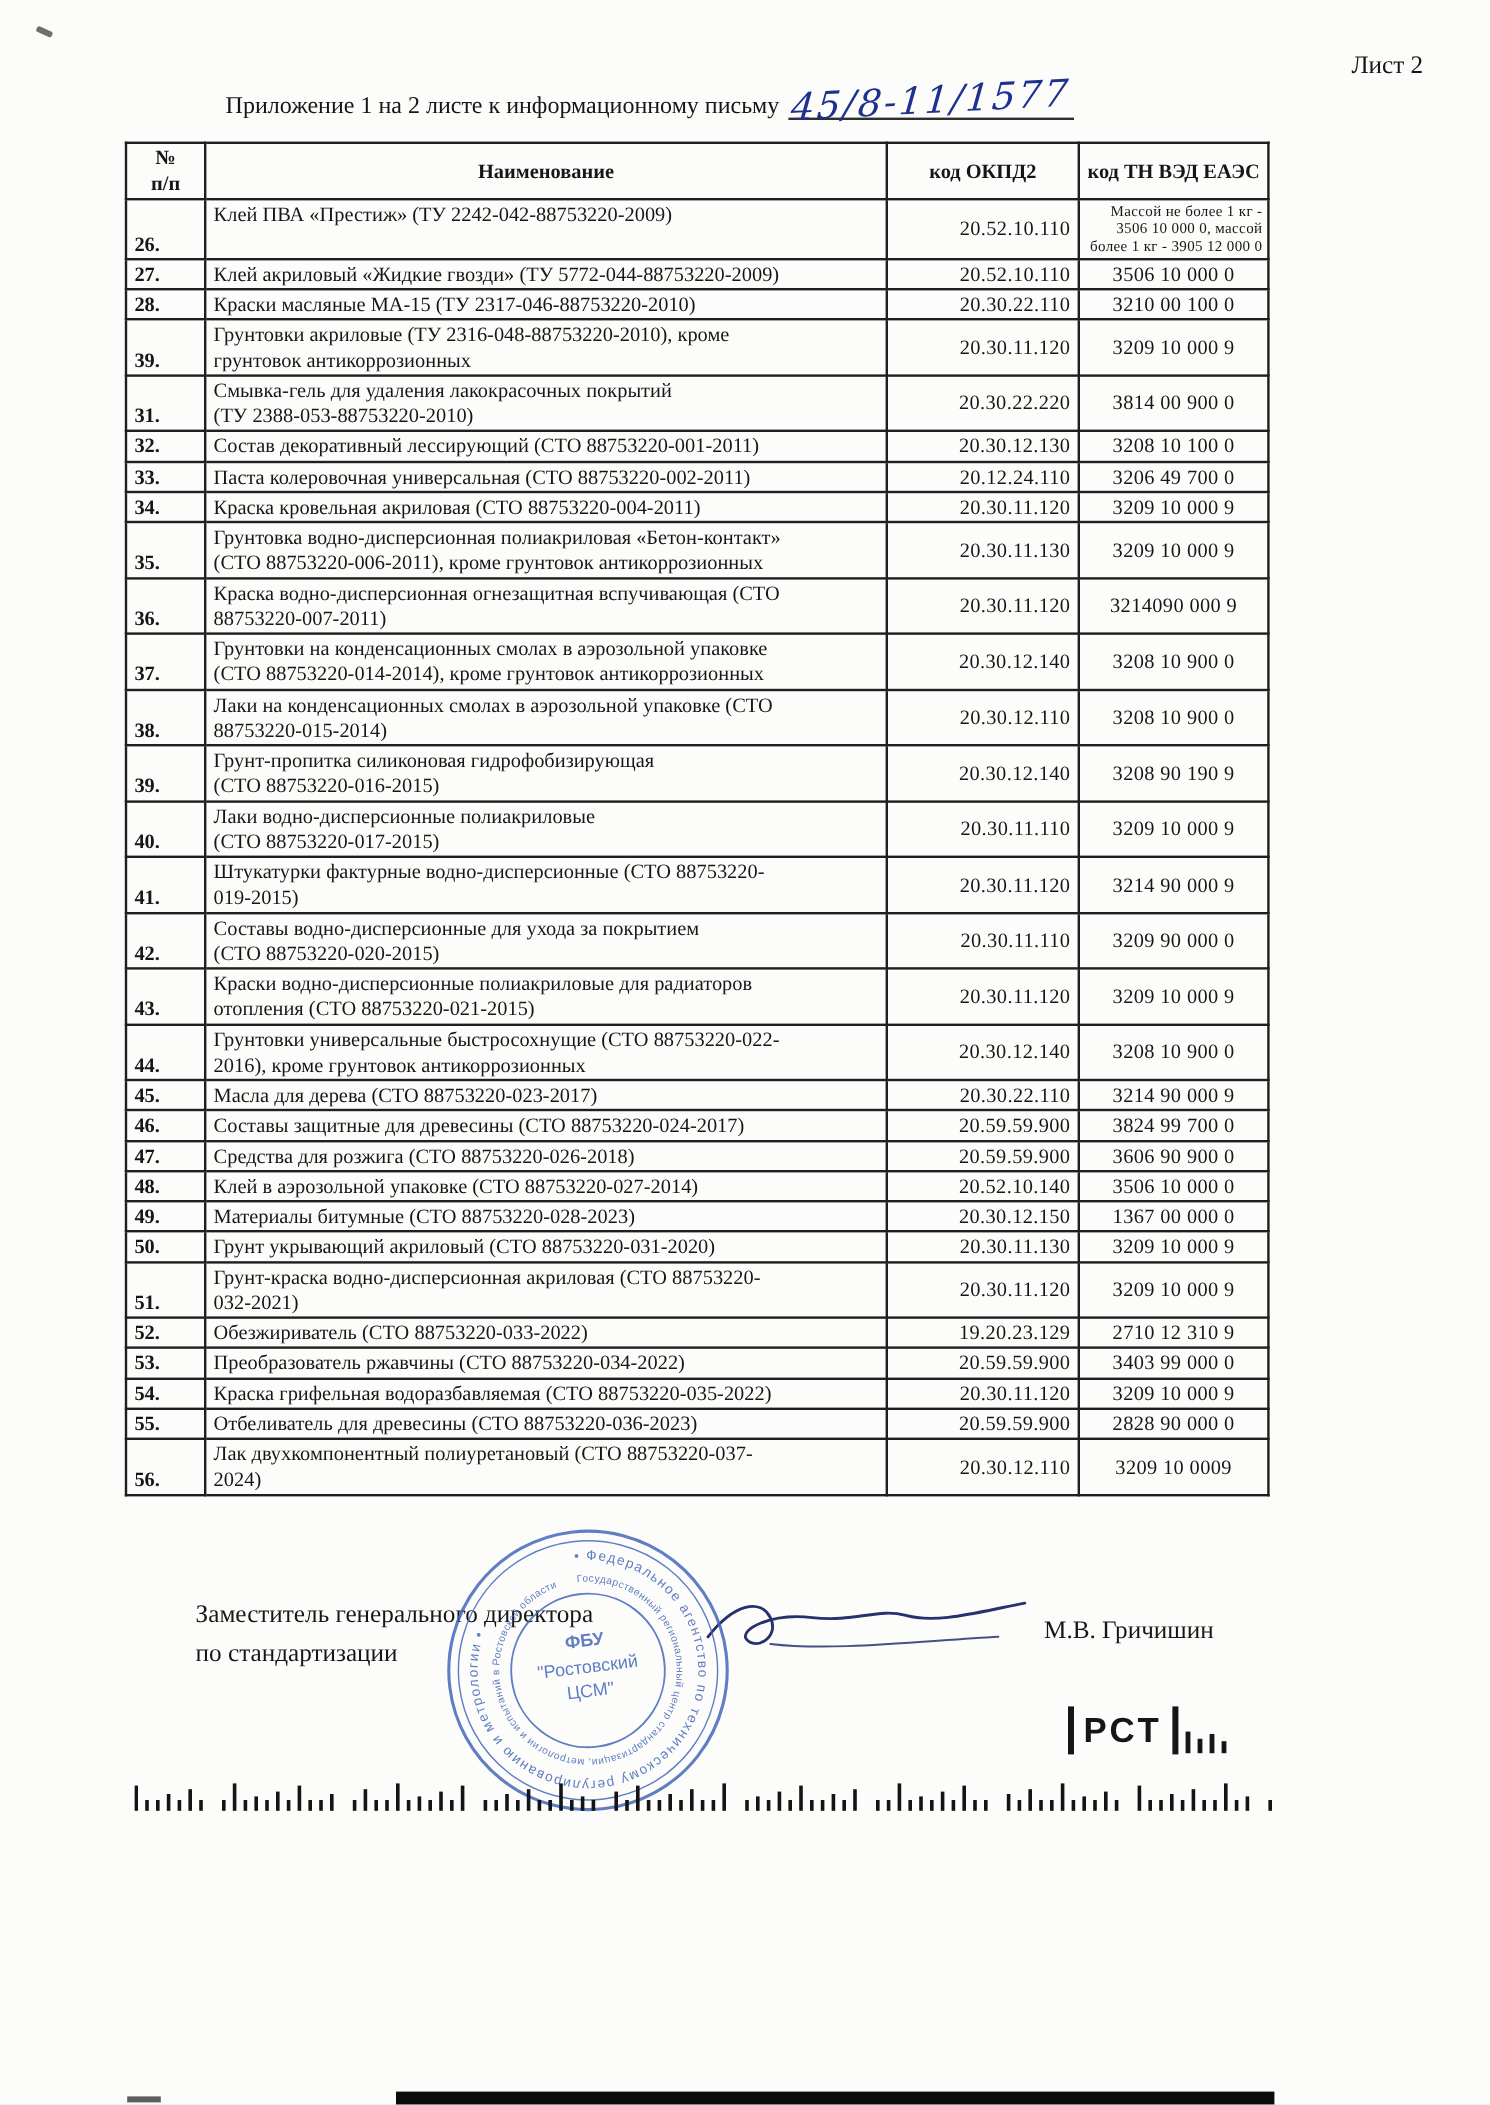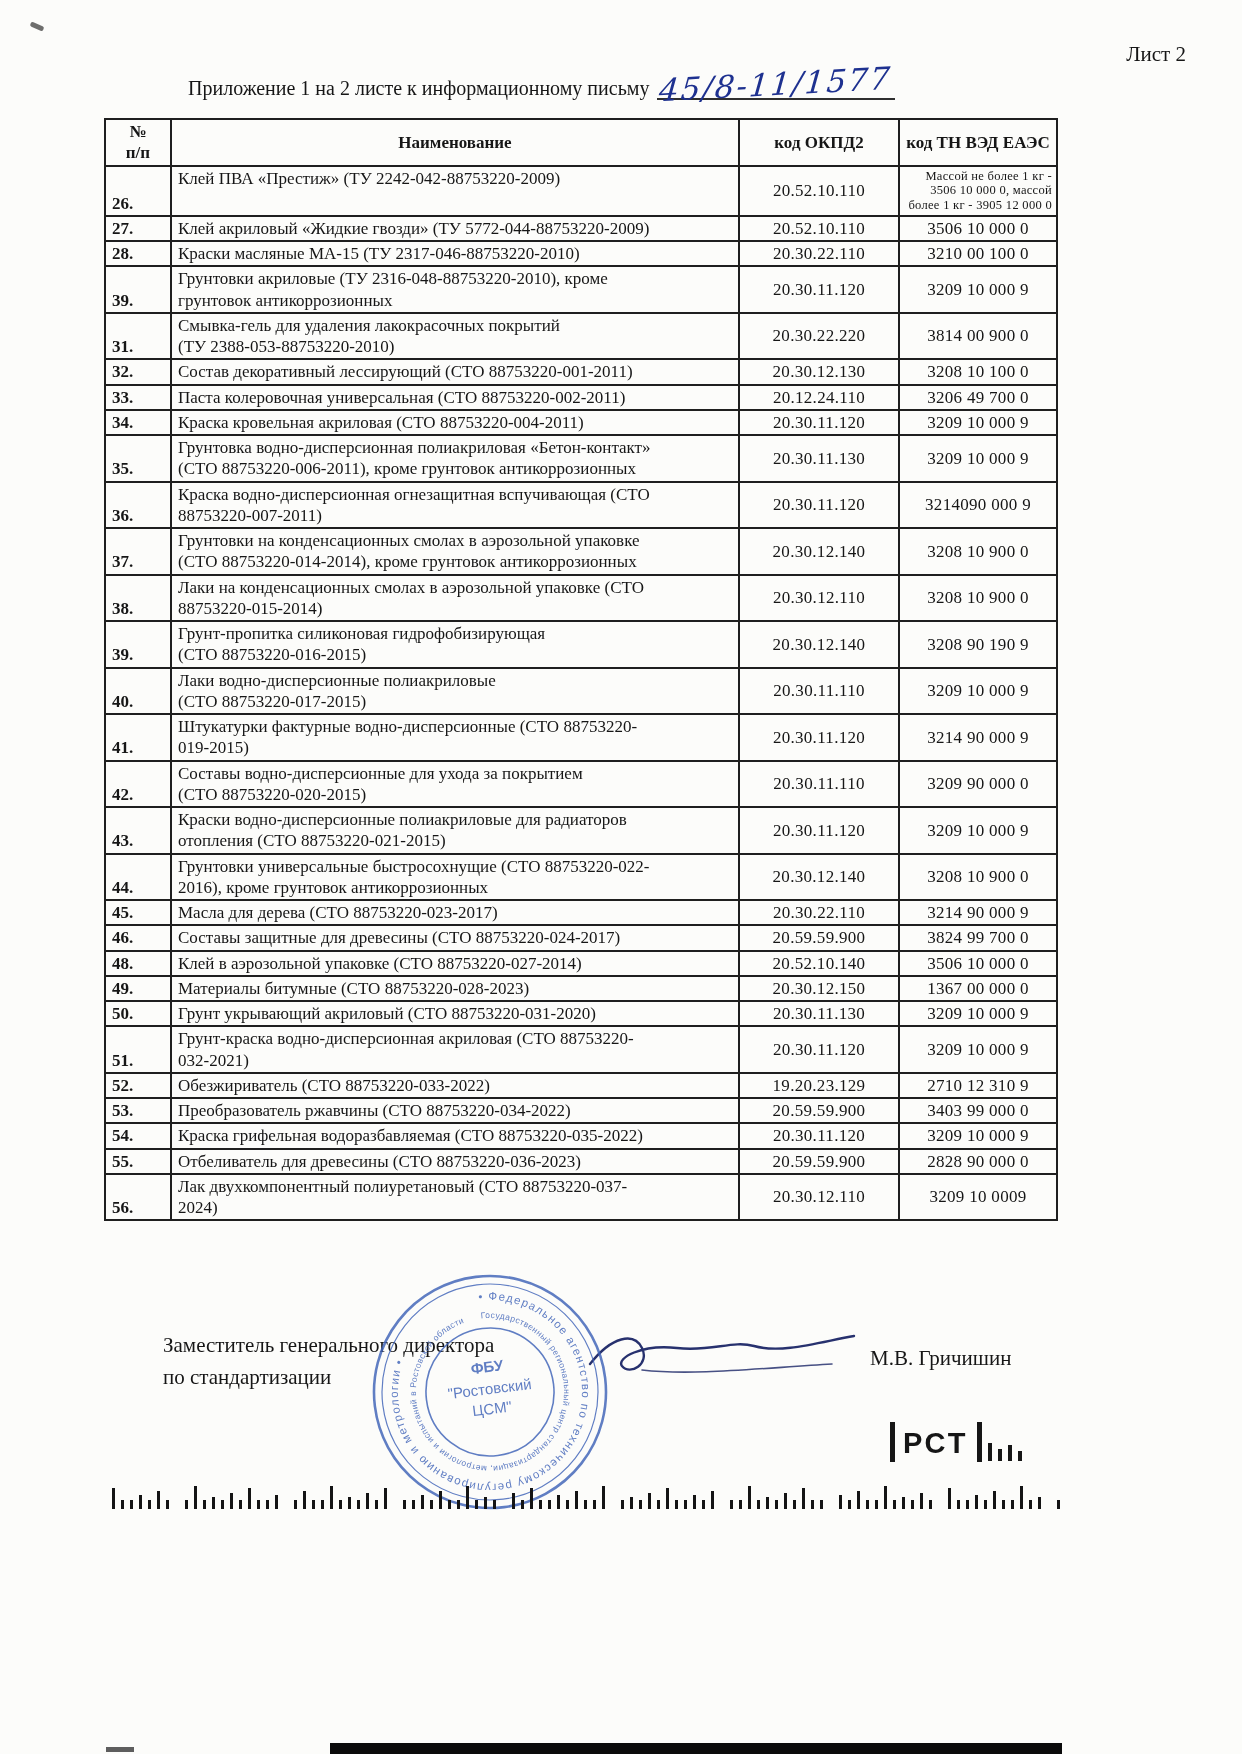--- a/index.html
+++ b/index.html
@@ -27,21 +27,21 @@
   table.products th,table.products td{
     border:2px solid #1f1f1f;padding:1px 6px;font-size:17px;line-height:1.25;
   }
   th{font-weight:bold;text-align:center;vertical-align:middle;}
   th.h-num{width:52px;font-size:17px;white-space:pre-line;line-height:1.2;}
   th.h-name{font-size:20px;}
   th.h-okpd{width:146px;font-size:19px;}
   th.h-tnved{width:144px;font-size:19px;line-height:1.15;}
   td.c-num{vertical-align:bottom;padding-left:9px;padding-bottom:3px;font-weight:bold;}
   td.c-name{white-space:pre-line;padding-left:8px;vertical-align:top;padding-top:3px;}
-  td.c-okpd{text-align:center;vertical-align:middle;letter-spacing:.3px;}
+  td.c-okpd{text-align:right;vertical-align:middle;letter-spacing:.3px;}
   td.c-tnved{text-align:center;vertical-align:middle;letter-spacing:.3px;}
   td.c-tnved.small{font-size:12.5px;text-align:right;line-height:1.18;padding:2px 4px;}
   
   .signatory{position:absolute;left:163px;top:1330px;font-size:21px;line-height:1.5;}
   .signatory-name{position:absolute;left:870px;top:1346px;font-size:21px;}
   .executor{position:absolute;left:112px;top:1408px;font-size:18px;line-height:1.45;}
   .signature-svg{position:absolute;left:582px;top:1326px;}
   .stamp-svg{position:absolute;left:366px;top:1268px;opacity:.82;transform:rotate(-7deg);}
   
   .rst-mark{position:absolute;left:890px;top:1422px;display:flex;align-items:flex-end;gap:6px;}
@@ -205,20 +205,26 @@
             <td class="c-num">45.</td>
             <td class="c-name">Масла для дерева (СТО 88753220-023-2017)</td>
             <td class="c-okpd">20.30.22.110</td>
             <td class="c-tnved">3214 90 000 9</td>
           </tr>
           <tr>
             <td class="c-num">46.</td>
             <td class="c-name">Составы защитные для древесины (СТО 88753220-024-2017)</td>
             <td class="c-okpd">20.59.59.900</td>
             <td class="c-tnved">3824 99 700 0</td>
+          </tr>
+          <tr>
+            <td class="c-num">47.</td>
+            <td class="c-name">Средства для розжига (СТО 88753220-026-2018)</td>
+            <td class="c-okpd">20.59.59.900</td>
+            <td class="c-tnved">3606 90 900 0</td>
           </tr>
           <tr>
             <td class="c-num">48.</td>
             <td class="c-name">Клей в аэрозольной упаковке (СТО 88753220-027-2014)</td>
             <td class="c-okpd">20.52.10.140</td>
             <td class="c-tnved">3506 10 000 0</td>
           </tr>
           <tr>
             <td class="c-num">49.</td>
             <td class="c-name">Материалы битумные (СТО 88753220-028-2023)</td>

